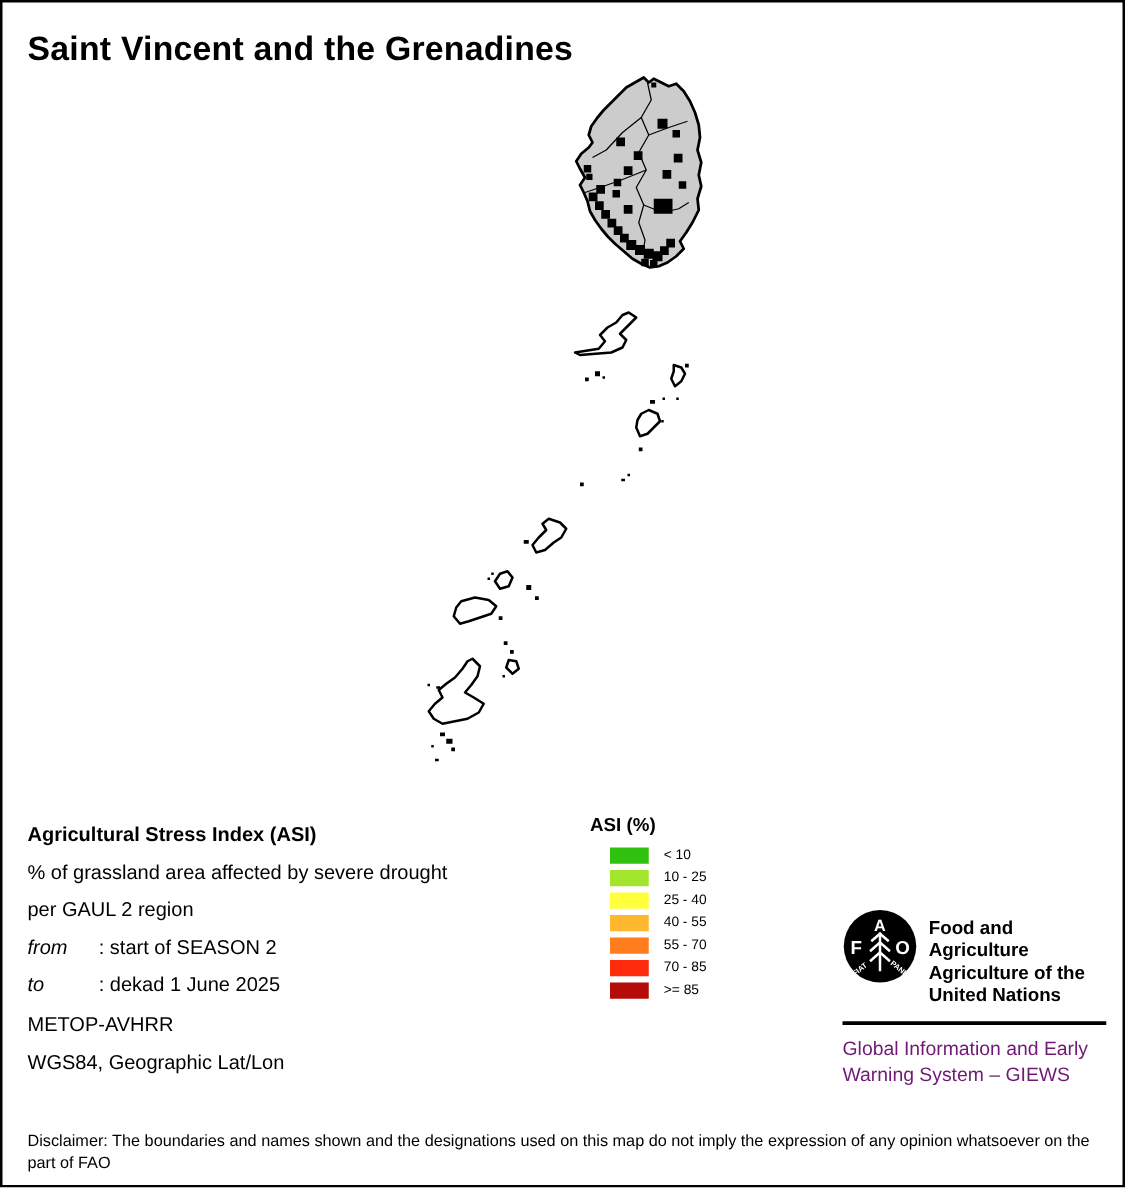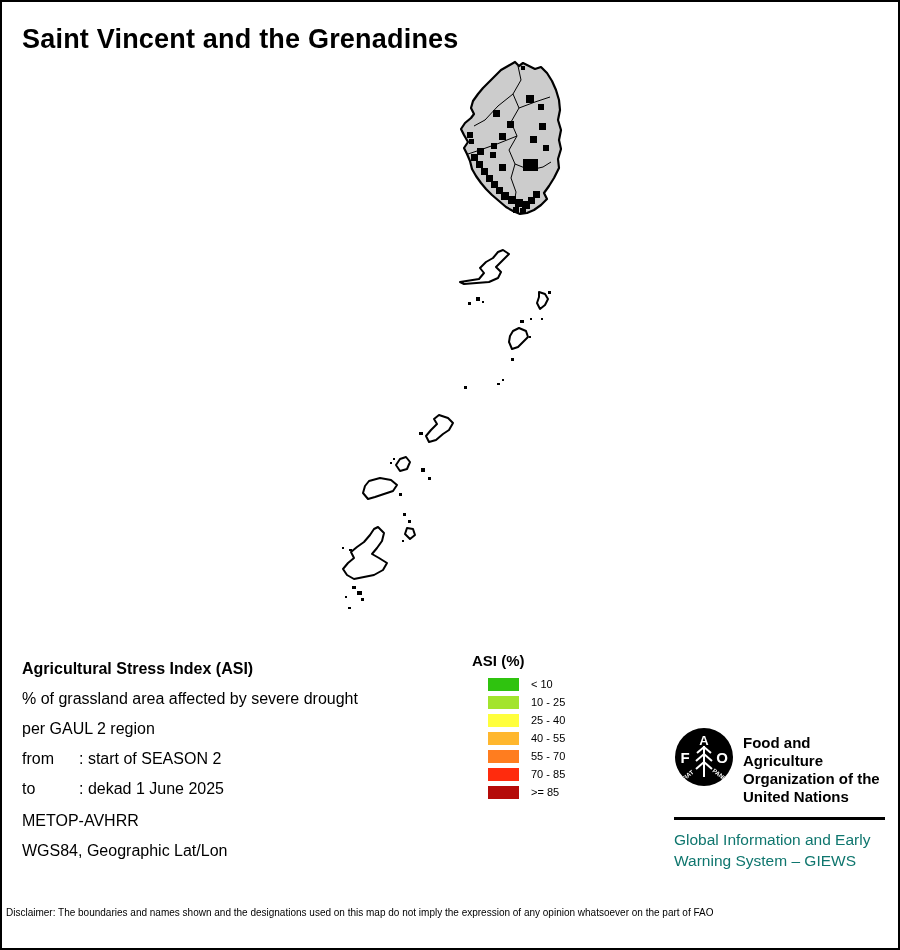--- a/index.html
+++ b/index.html
@@ -18,38 +18,38 @@
   #map-svg { position:absolute; left:0; top:0; }
   .coast { fill:#CCCCCC; stroke:#000; stroke-width:2.2; stroke-linejoin:round; }
   .islet { fill:#ffffff; stroke:#000; stroke-width:2; stroke-linejoin:round; }
   .nodata { fill:#000; }
   .admline { fill:none; stroke:#000; stroke-width:1; stroke-linejoin:round; }
   .dot { fill:#000; }
   
   #info-block { position:absolute; left:20px; top:652px; font-size:16px; line-height:30px; }
   #info-block .hd { font-weight:bold; }
   .kvrow { display:flex; }
-  .kvrow .k { width:57px; }
+  .kvrow .k { width:57px;font-style:italic; }
   #source-block { position:absolute; left:20px; top:804px; font-size:16px; line-height:30px; }
   
   #legend { position:absolute; left:470px; top:650px; }
   #legend-title { font-size:15px; font-weight:bold; margin-bottom:6px; }
   .lrow { display:flex; align-items:center; height:18px;padding-left:16px; }
   .lrow .swatch { width:31px; height:13px; display:inline-block; }
   .lrow .llabel { font-size:11px; margin-left:12px; white-space:nowrap; }
   #legend-extra { margin-top:11px; }
   
   #fao-block { position:absolute; left:672px; top:725px; width:215px; }
   #fao-row { display:flex; align-items:flex-start; }
   #fao-logo { flex:0 0 auto; }
   #fao-name { margin-left:9px; font-size:15px; font-weight:bold; line-height:18px; padding-top:7px; }
   #fao-sep { margin-top:11px; width:211px; height:3px; background:#000; }
-  #giews { margin-top:9px; font-size:15.5px; line-height:21px; color:#0f766e; }
-  
-  #disclaimer { position:absolute; left:4px; top:903px; width:866px; font-size:10px; line-height:16.5px; }
+  #giews { margin-top:9px; font-size:15.5px; line-height:21px; color:#701a75; }
+  
+  #disclaimer { position:absolute; left:20px; top:903px; width:866px; font-size:13px; line-height:16.5px; }
 </style>
 </head>
 <body>
 
 <div id="page">
 
   <div id="map-title">Saint Vincent and the Grenadines</div>
 
   <svg id="map-svg" width="900" height="640" viewBox="0 0 900 640" xmlns="http://www.w3.org/2000/svg">
 
@@ -202,21 +202,21 @@
           <path d="M30,19 L30,50"></path>
           <path d="M23,26 L30,20 L37,26"></path>
           <path d="M22,34 L30,27 L38,34"></path>
           <path d="M22,42 L30,35 L38,42"></path>
         </g>
         <text x="15" y="50" fill="#fff" font-family="Liberation Sans, sans-serif" font-size="6" font-weight="bold" text-anchor="middle" transform="rotate(-38 15 50)">FIAT</text>
         <text x="45" y="50" fill="#fff" font-family="Liberation Sans, sans-serif" font-size="6" font-weight="bold" text-anchor="middle" transform="rotate(38 45 50)">PANIS</text>
       </svg>
       <div id="fao-name">
         <div>Food and Agriculture</div>
-        <div>Organization of the</div>
+        <div>Agriculture of the</div>
         <div>United Nations</div>
       </div>
     </div>
     <div id="fao-sep"></div>
     <div id="giews">
       <div>Global Information and Early</div>
       <div>Warning System – GIEWS</div>
     </div>
   </div>
 

